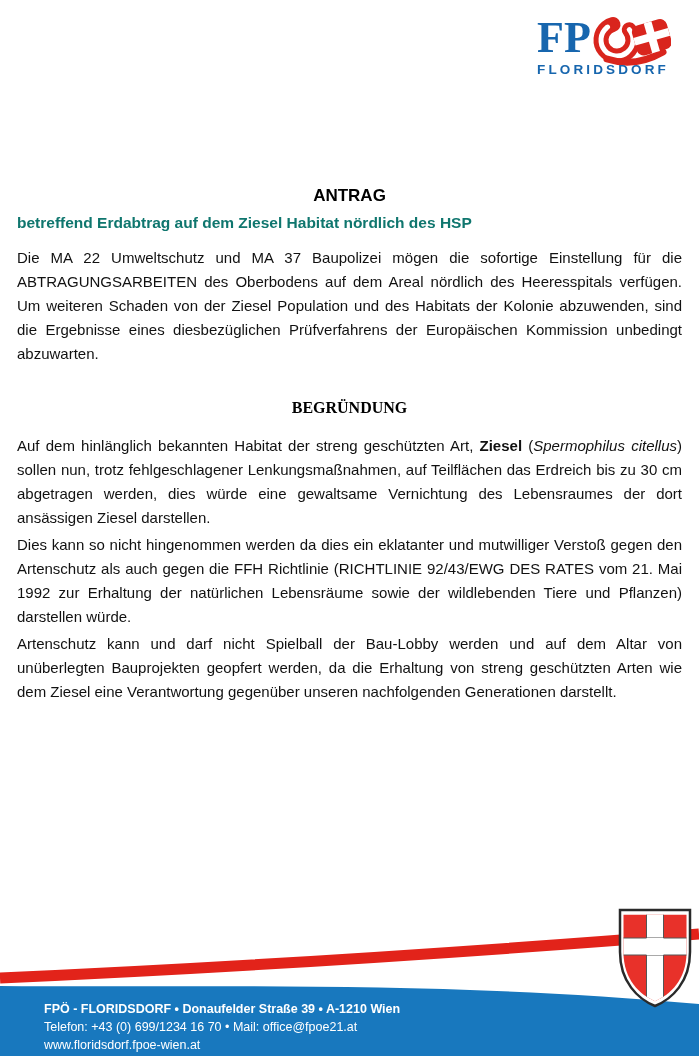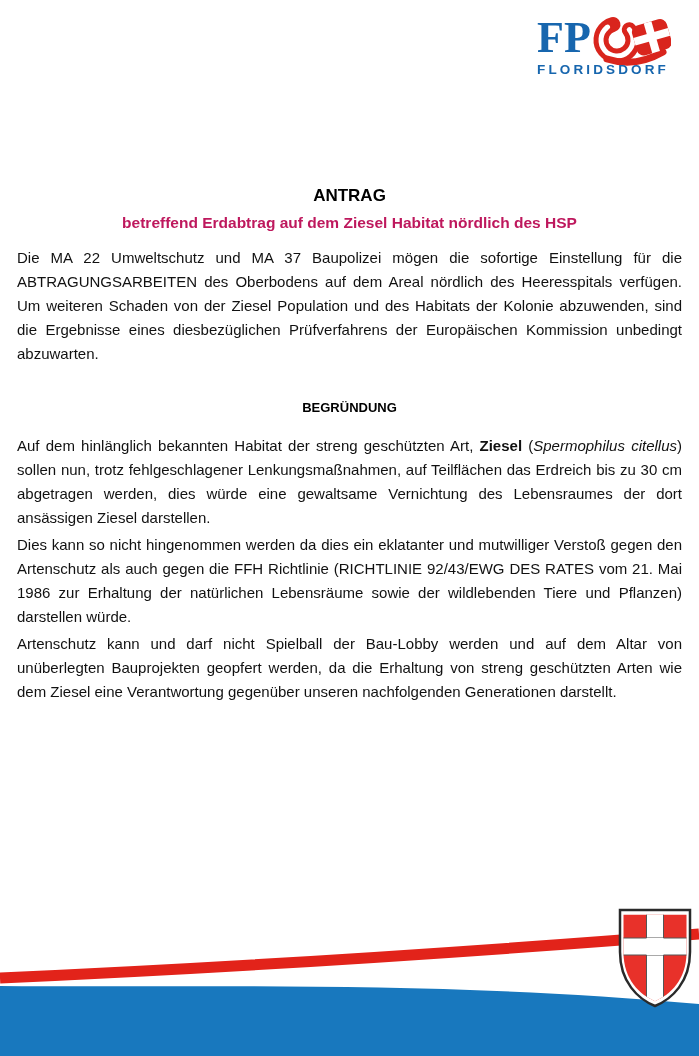--- a/index.html
+++ b/index.html
@@ -18,27 +18,27 @@
     position:absolute;left:17px;right:17px;top:140px;
     font-size:15px;line-height:24px;
   }
   .content p{margin:0;text-align:justify;}
   .para-intro{margin-bottom:0;}
   .h-antrag{
     margin:44px 0 0 0;text-align:center;
     font-size:17px;font-weight:bold;line-height:24px;color:#000;
   }
   .h-sub{
-    margin:4px 0 0 0;text-align:center;
-    font-size:15.5px;font-weight:bold;line-height:22px;color:#be185d;
+    margin:4px 0 0 0;text-align:left;
+    font-size:15.5px;font-weight:bold;line-height:22px;color:#0f766e;
   }
   .para-antrag{margin-top:12px !important;}
   .h-begr{
     margin:30px 0 0 0;text-align:center;
-    font-size:13px;font-weight:bold;line-height:24px;color:#000;
+    font-size:16px;font-weight:bold;line-height:24px;color:#000;font-family:Liberation Serif, serif;
   }
   .para-b1{margin-top:14px !important;}
   .para-next{margin-top:3px !important;}
   .species-bold{font-weight:bold;}
   .species-italic{font-style:italic;}
   .signature{margin-top:36px;text-align:left;font-size:15px;}
   
   .footer{position:absolute;left:0;bottom:0;width:699px;height:156px;}
   .footer svg{position:absolute;left:0;top:0;}
   .footer-text{
@@ -82,21 +82,21 @@
 
     <h2 class="h-sub">betreffend Erdabtrag auf dem Ziesel Habitat nördlich des HSP</h2>
 
     <p class="para-antrag">Die MA 22 Umweltschutz und MA 37 Baupolizei mögen die sofortige Einstellung für die ABTRAGUNGSARBEITEN des Oberbodens auf dem Areal nördlich des Heeresspitals verfügen. Um weiteren Schaden von der Ziesel Population und des Habitats der Kolonie abzuwenden, sind die Ergebnisse eines diesbezüglichen Prüfverfahrens der Europäischen Kommission unbedingt abzuwarten.</p>
 
     <h1 class="h-begr">BEGRÜNDUNG</h1>
 
     <p class="para-b1"><span>Auf dem hinlänglich bekannten Habitat der streng geschützten Art, </span><span class="species-bold">Ziesel</span><span> (</span><span class="species-italic">Spermophilus citellus</span><span>) sollen nun, trotz fehlgeschlagener Lenkungsmaßnahmen, auf Teilflächen das Erdreich bis zu 30 cm abgetragen werden, dies würde eine gewaltsame Vernichtung des Lebensraumes der dort ansässigen Ziesel darstellen.</span></p>
 
 
-    <p class="para-next">Dies kann so nicht hingenommen werden da dies ein eklatanter und mutwilliger Verstoß gegen den Artenschutz als auch gegen die FFH Richtlinie (RICHTLINIE 92/43/EWG DES RATES vom 21. Mai 1986 zur Erhaltung der natürlichen Lebensräume sowie der wildlebenden Tiere und Pflanzen) darstellen würde.</p>
+    <p class="para-next">Dies kann so nicht hingenommen werden da dies ein eklatanter und mutwilliger Verstoß gegen den Artenschutz als auch gegen die FFH Richtlinie (RICHTLINIE 92/43/EWG DES RATES vom 21. Mai 1992 zur Erhaltung der natürlichen Lebensräume sowie der wildlebenden Tiere und Pflanzen) darstellen würde.</p>
 
     <p class="para-next">Artenschutz kann und darf nicht Spielball der Bau-Lobby werden und auf dem Altar von unüberlegten Bauprojekten geopfert werden, da die Erhaltung von streng geschützten Arten wie dem Ziesel eine Verantwortung gegenüber unseren nachfolgenden Generationen darstellt.</p>
 
   </div>
 
   <div class="footer">
     <svg width="699" height="156" viewBox="0 0 699 156">
 
       <path d="M0,78 C180,70 420,56 699,34" fill="none" stroke="#e2231a" stroke-width="11"></path>
 
@@ -113,15 +113,20 @@
 
         <path d="M620,10 L690,10 L690,52 C690,82 672,99 655,106 C638,99 620,82 620,52 Z" transform="translate(655 58) scale(0.9) translate(-655 -58)" fill="#e8312a"></path>
 
         <g clip-path="url(#shieldClip)">
           <rect x="646.5" y="8" width="17" height="102" fill="#ffffff" stroke="#555555" stroke-width="1"></rect>
           <rect x="616" y="38" width="78" height="17" fill="#ffffff" stroke="#555555" stroke-width="1"></rect>
           <rect x="646.5" y="38" width="17" height="17" fill="#ffffff"></rect>
         </g>
       </g>
     </svg>
+    <div class="footer-text">
+      <div class="ft1">FPÖ - FLORIDSDORF • Donaufelder Straße 39 • A-1210 Wien</div>
+      <div class="ft2">Telefon: +43 (0) 699/1234 16 70 • Mail: office@fpoe21.at</div>
+      <div class="ft3">www.floridsdorf.fpoe-wien.at</div>
+    </div>
   </div>
 
 </div>
 
 </body></html>

